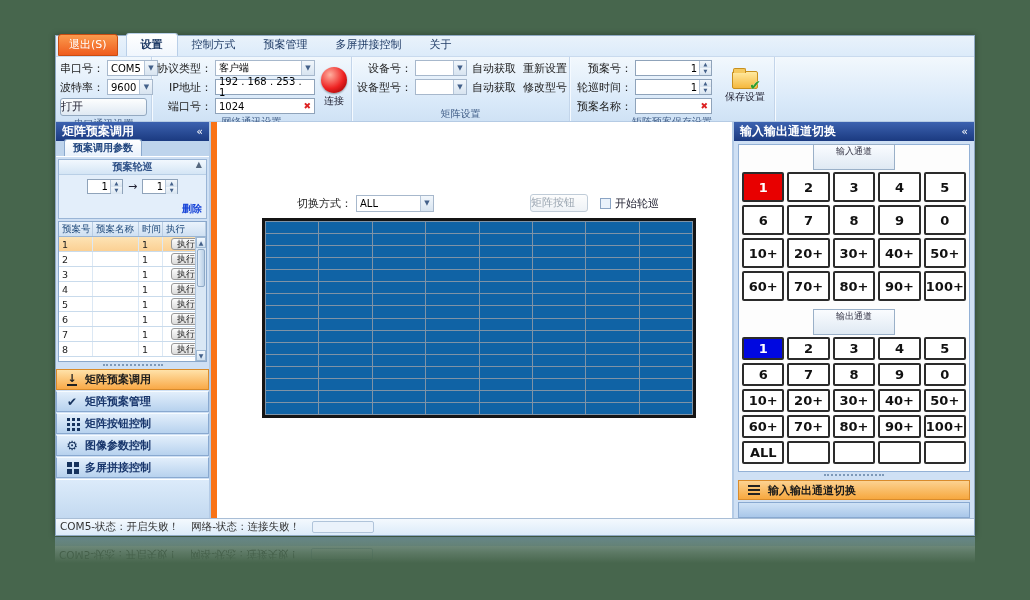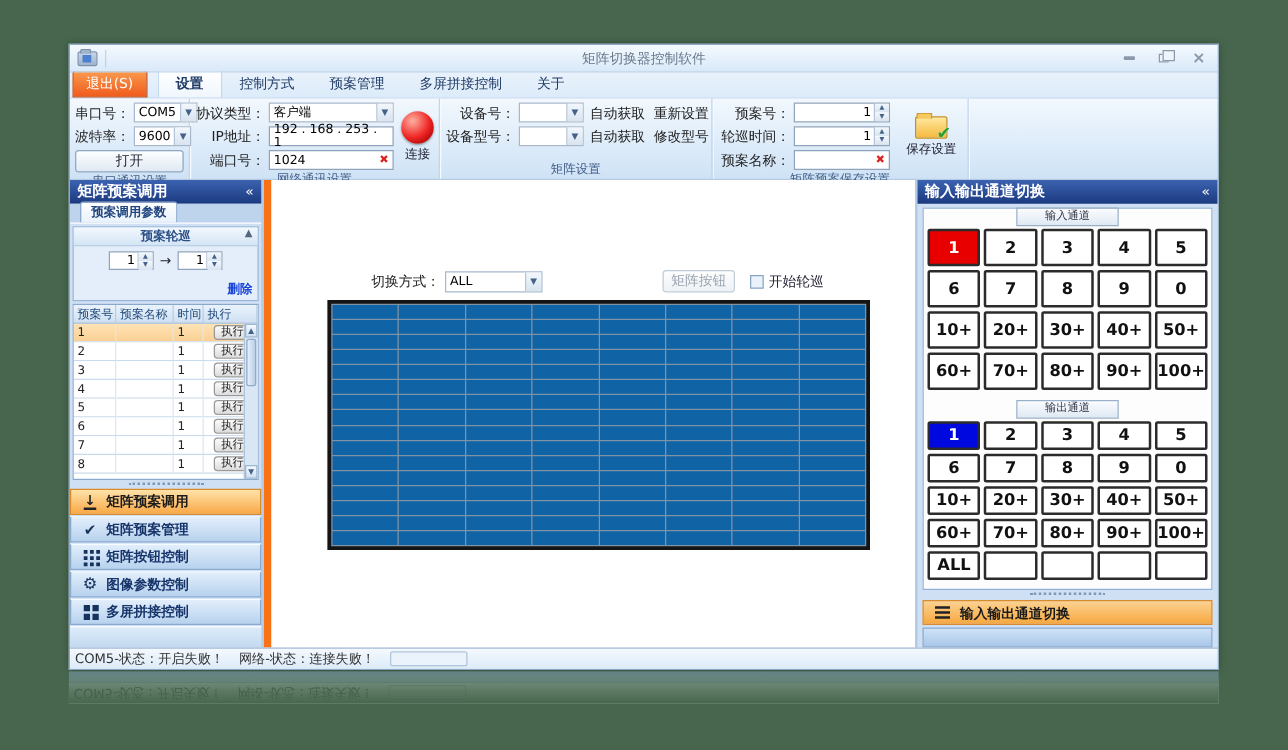--- a/index.html
+++ b/index.html
@@ -43,21 +43,21 @@
   .combo { background:#fff; border:1px solid #a7b8cc; height:16px; display:flex; align-items:center; font-size:10px; }
   .combo .cv { flex:1; padding:4px 3px; overflow:hidden; white-space:nowrap; }
   .combo .ca { width:13px; height:100%; background:linear-gradient(#f2f7fc,#d8e4f0); border-left:1px solid #b5c5d8;
                display:flex; align-items:center; justify-content:center; font-size:7px; color:#44618a; }
   .tbox { background:#fff; border:1px solid #8fa3ba; height:16px; font-size:10px; display:flex; align-items:center; padding:0 3px; position:relative; }
   .tbox .clear-x { margin-left:auto; color:#d22; font-weight:bold; font-size:9px; }
   .spin { background:#fff; border:1px solid #8fa3ba; height:16px; display:flex; align-items:center; }
   .spin .sv { flex:1; text-align:right; font-size:10px; padding-right:2px; }
   .spin .sarr { width:12px; height:100%; display:flex; flex-direction:column; border-left:1px solid #b5c5d8; }
   .spin .sarr span { flex:1; font-size:5px; line-height:7px; text-align:center; color:#44618a; background:linear-gradient(#f2f7fc,#d8e4f0); }
-  .btn { background:linear-gradient(#fdfefe,#dfe9f3); border:1px solid #93a9c1; border-radius:3px; font-size:11px; color:#223; text-align:center; }
+  .btn { background:linear-gradient(#fdfefe,#dfe9f3); border:1px solid #93a9c1; border-radius:3px; font-size:11px; color:#223; }
   .open-btn { height:18px; line-height:16px; width:100%; }
   .flat-link { font-size:11px; color:#222; padding:0 2px; white-space:nowrap; }
   .sphere { width:26px; height:26px; border-radius:50%; background:radial-gradient(circle at 35% 30%,#ffb0a0,#ee2222 55%,#8e0000 95%); box-shadow:0 1px 2px rgba(0,0,0,.4); }
   .connect-wrap { display:flex; flex-direction:column; align-items:center; justify-content:center; gap:1px; margin-left:6px; }
   .connect-wrap .clabel { font-size:10px; color:#223; }
   .save-btn { display:flex; flex-direction:column; align-items:center; justify-content:center; margin-left:8px; padding:2px 4px; border:1px solid transparent; border-radius:3px; }
   .folder-ic { width:26px; height:18px; background:linear-gradient(#ffe9a0,#f5b83d); border:1px solid #c78f1e; border-radius:2px; position:relative; }
   .folder-ic:before { content:""; position:absolute; left:0; top:-4px; width:11px; height:4px; background:#f5c95e; border:1px solid #c78f1e; border-bottom:none; border-radius:2px 2px 0 0; }
   .folder-ic .chk { position:absolute; right:-4px; bottom:-5px; color:#2e9e2e; font-size:14px; font-weight:bold; text-shadow:0 0 1px #fff; }
   .save-label { font-size:10px; color:#223; margin-top:1px; }
@@ -131,21 +131,21 @@
   .matrix { margin:4px 0 0 45px; width:434px; height:200px; border:3px solid #141414; background:#7f93a6;
             display:flex; flex-direction:column; gap:1px; padding:1px; }
   .m-row { flex:1; display:flex; gap:1px; }
   .m-cell { flex:1; background:#1063a5; }
 
   
   .rpanel { width:242px; display:flex; flex-direction:column; border-left:2px solid #b4cbe6; background:#cfe0f4; }
   .rbody { flex:1; display:flex; flex-direction:column; padding:3px 4px 0; min-height:0; }
   .chanbox { background:#fdfdfd; border:1px solid #93b1d6; display:flex; flex-direction:column; padding:0 3px 3px; }
   .chan-tab { align-self:center; margin-top:-1px; background:linear-gradient(#fafcff,#dfe9f3); border:1px solid #9ab0c8;
-              font-size:9px; color:#334; padding:0 22px; height:15px; line-height:12px; z-index:1; }
+              font-size:9px; color:#334; padding:0 22px; height:26px; line-height:12px; z-index:1; }
   .cgrid { display:flex; flex-direction:column; gap:3px; margin-top:2px; }
   .cgrid .crow { display:flex; gap:3px; }
   .ccell { flex:1; border:2px solid #2b2b2b; border-radius:2px; background:#fff; color:#111;
            font-size:13px; font-weight:bold; display:flex; align-items:center; justify-content:center; }
   .cgrid.input .ccell { height:30px; }
   .cgrid.output .ccell { height:23px; }
   .ccell.sel-red { background:#e80000; color:#fff; }
   .ccell.sel-blue { background:#0008e0; color:#fff; }
   .orangebar { height:20px; margin-top:2px; display:flex; align-items:center; gap:7px; padding:0 8px;
                background:linear-gradient(#fcd291,#f7a83f); border:1px solid #d98b2b; font-size:11px; font-weight:bold; color:#1b1b1b; }
@@ -161,36 +161,20 @@
   .refl-inner { transform:scaleY(-1); opacity:.55; }
   .refl-status { height:17px; background:linear-gradient(#f4f9fe,#dcebf9); display:flex; align-items:center; gap:12px; padding:0 4px; font-size:10.5px; color:#333; }
   .refl-strip { height:9px; background:linear-gradient(#b7d2ee,#8fb4dd); }
   .refl-fade { position:absolute; inset:0; background:linear-gradient(to bottom, rgba(71,102,77,.25), rgba(71,102,77,.75) 60%, #47664d); }
 </style>
 </head>
 <body>
 
 <div class="window">
 
-  <div class="titlebar">
-    <span class="app-icon"></span>
-    <span class="tb-sep"></span>
-    <span class="tb-title">矩阵切换器控制软件</span>
-    <span class="win-btns">
-      <span class="win-btn">
-          <span class="glyph-min"></span>
-        </span>
-      <span class="win-btn">
-          <span class="glyph-restore"></span>
-        </span>
-      <span class="win-btn">
-          <span class="glyph-close">×</span>
-        </span>
-    </span>
-  </div>
 
   <div class="menurow">
     <span class="exit-btn">退出(S)</span>
     <span class="menu-tab sel">设置</span>
     <span class="menu-tab">控制方式</span>
     <span class="menu-tab">预案管理</span>
     <span class="menu-tab">多屏拼接控制</span>
     <span class="menu-tab">关于</span>
   </div>
 

